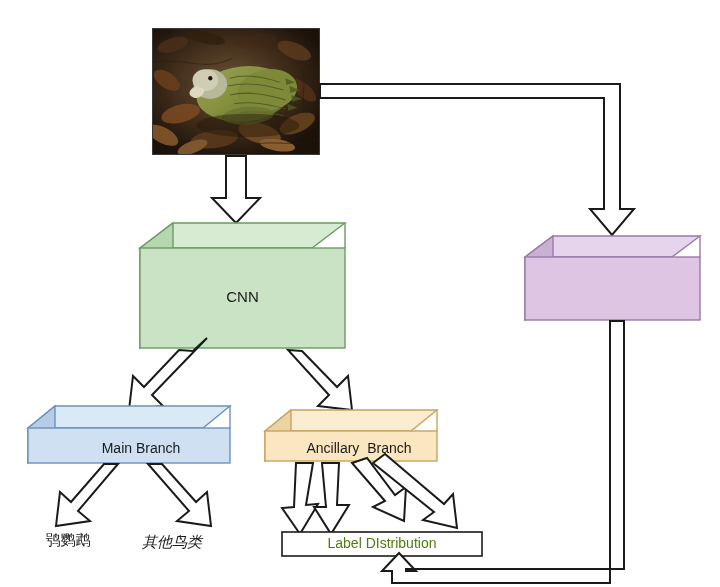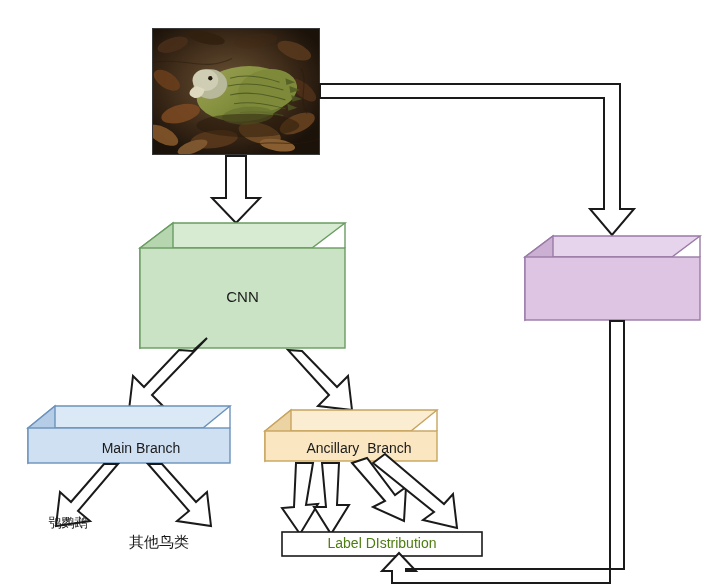--- a/index.html
+++ b/index.html
@@ -48,26 +48,27 @@
   #ancillary-label {
     left: 280px; top: 417px; width: 158px;
     font-size: 14px;
   }
   #labeldist-label {
     left: 283px; top: 512px; width: 198px;
     font-size: 14px;
     color: #4d7c0f;
   }
   #class-a-label {
-    left: 26px; top: 492px; width: 84px;
-    font-size: 13px;
+    left: 26px; top: 508px; width: 84px;
+    font-size: 15px;
   }
   #class-b-label {
-    left: 111px; top: 510px; width: 96px;
+    left: 124px; top: 510px; width: 96px;
     font-size: 15px;
+    font-style: italic;
   }
   #watermark {
     position: absolute;
     left: 578px; top: 548px;
     font-size: 16px;
     color: #c9c9c9;
     letter-spacing: 0.5px;
     white-space: nowrap;
     pointer-events: none;
   }

